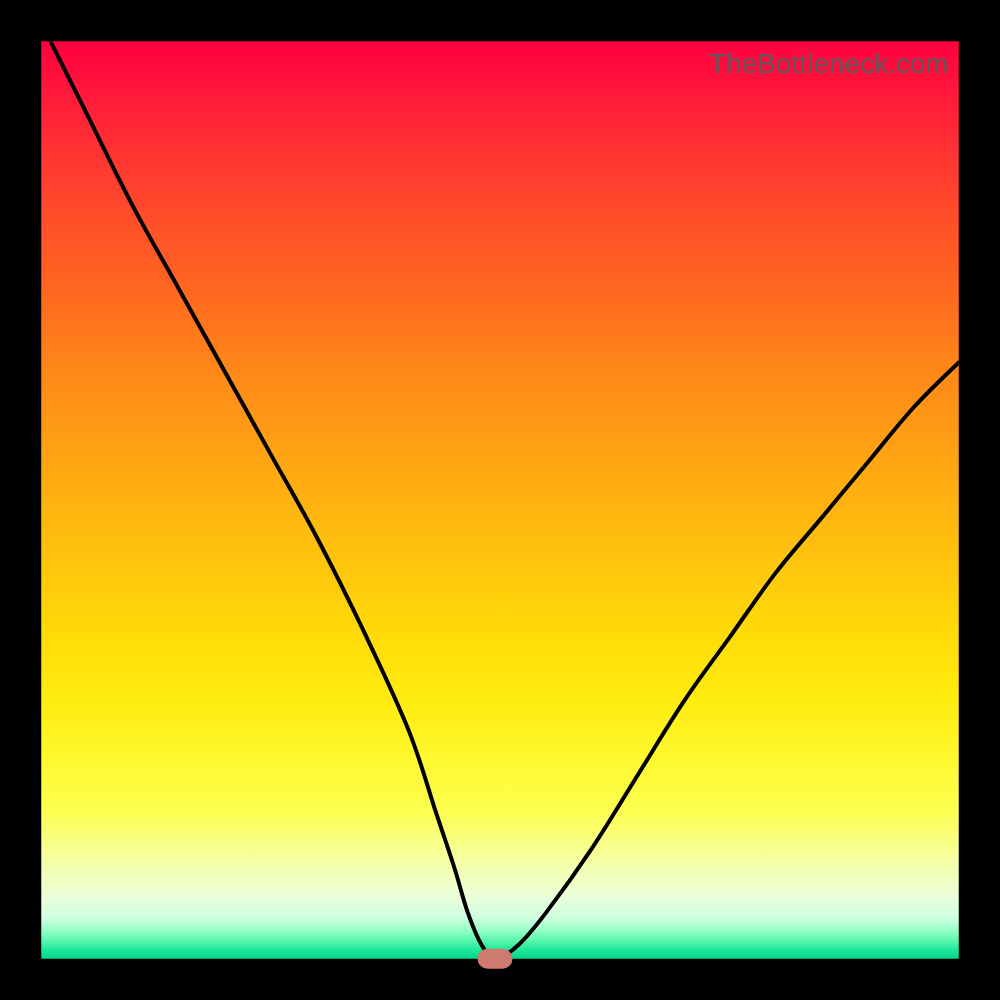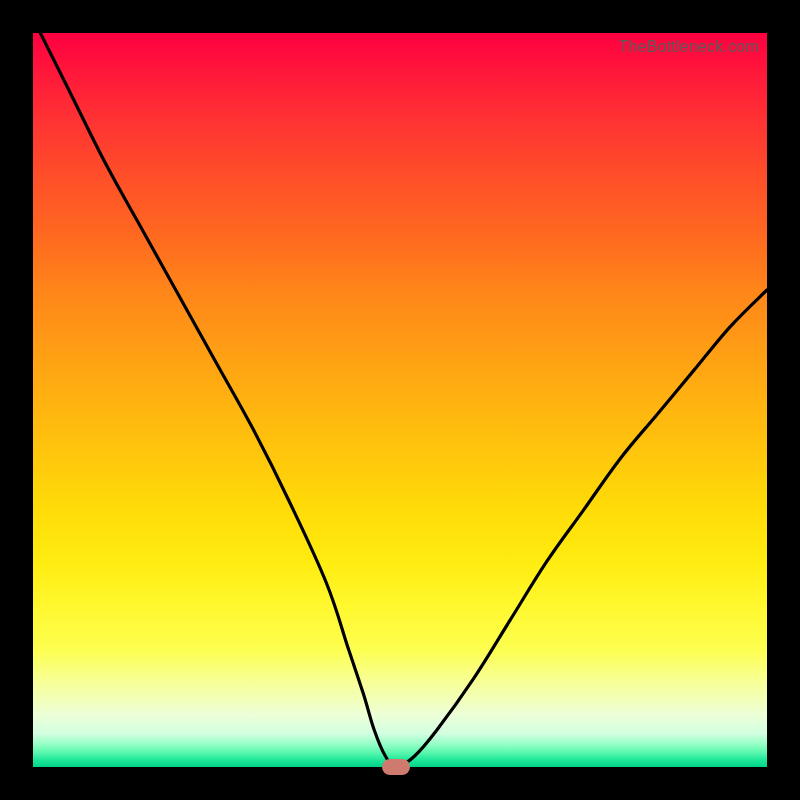--- a/index.html
+++ b/index.html
@@ -37,21 +37,21 @@
       #50f5aa 98.2%,
       #20e89a 99%,
       #00d488 100%
     );
   }
   .watermark {
     position: absolute;
     top: 5px;
     right: 8px;
     font-family: Arial, Helvetica, sans-serif;
-    font-size: 16px;
+    font-size: 22px;
     font-weight: 500;
     color: #5b5b5b;
     letter-spacing: 0.2px;
   }
   .curve-svg {
     position: absolute;
     left: 0;
     top: 0;
     width: 734px;
     height: 734px;

